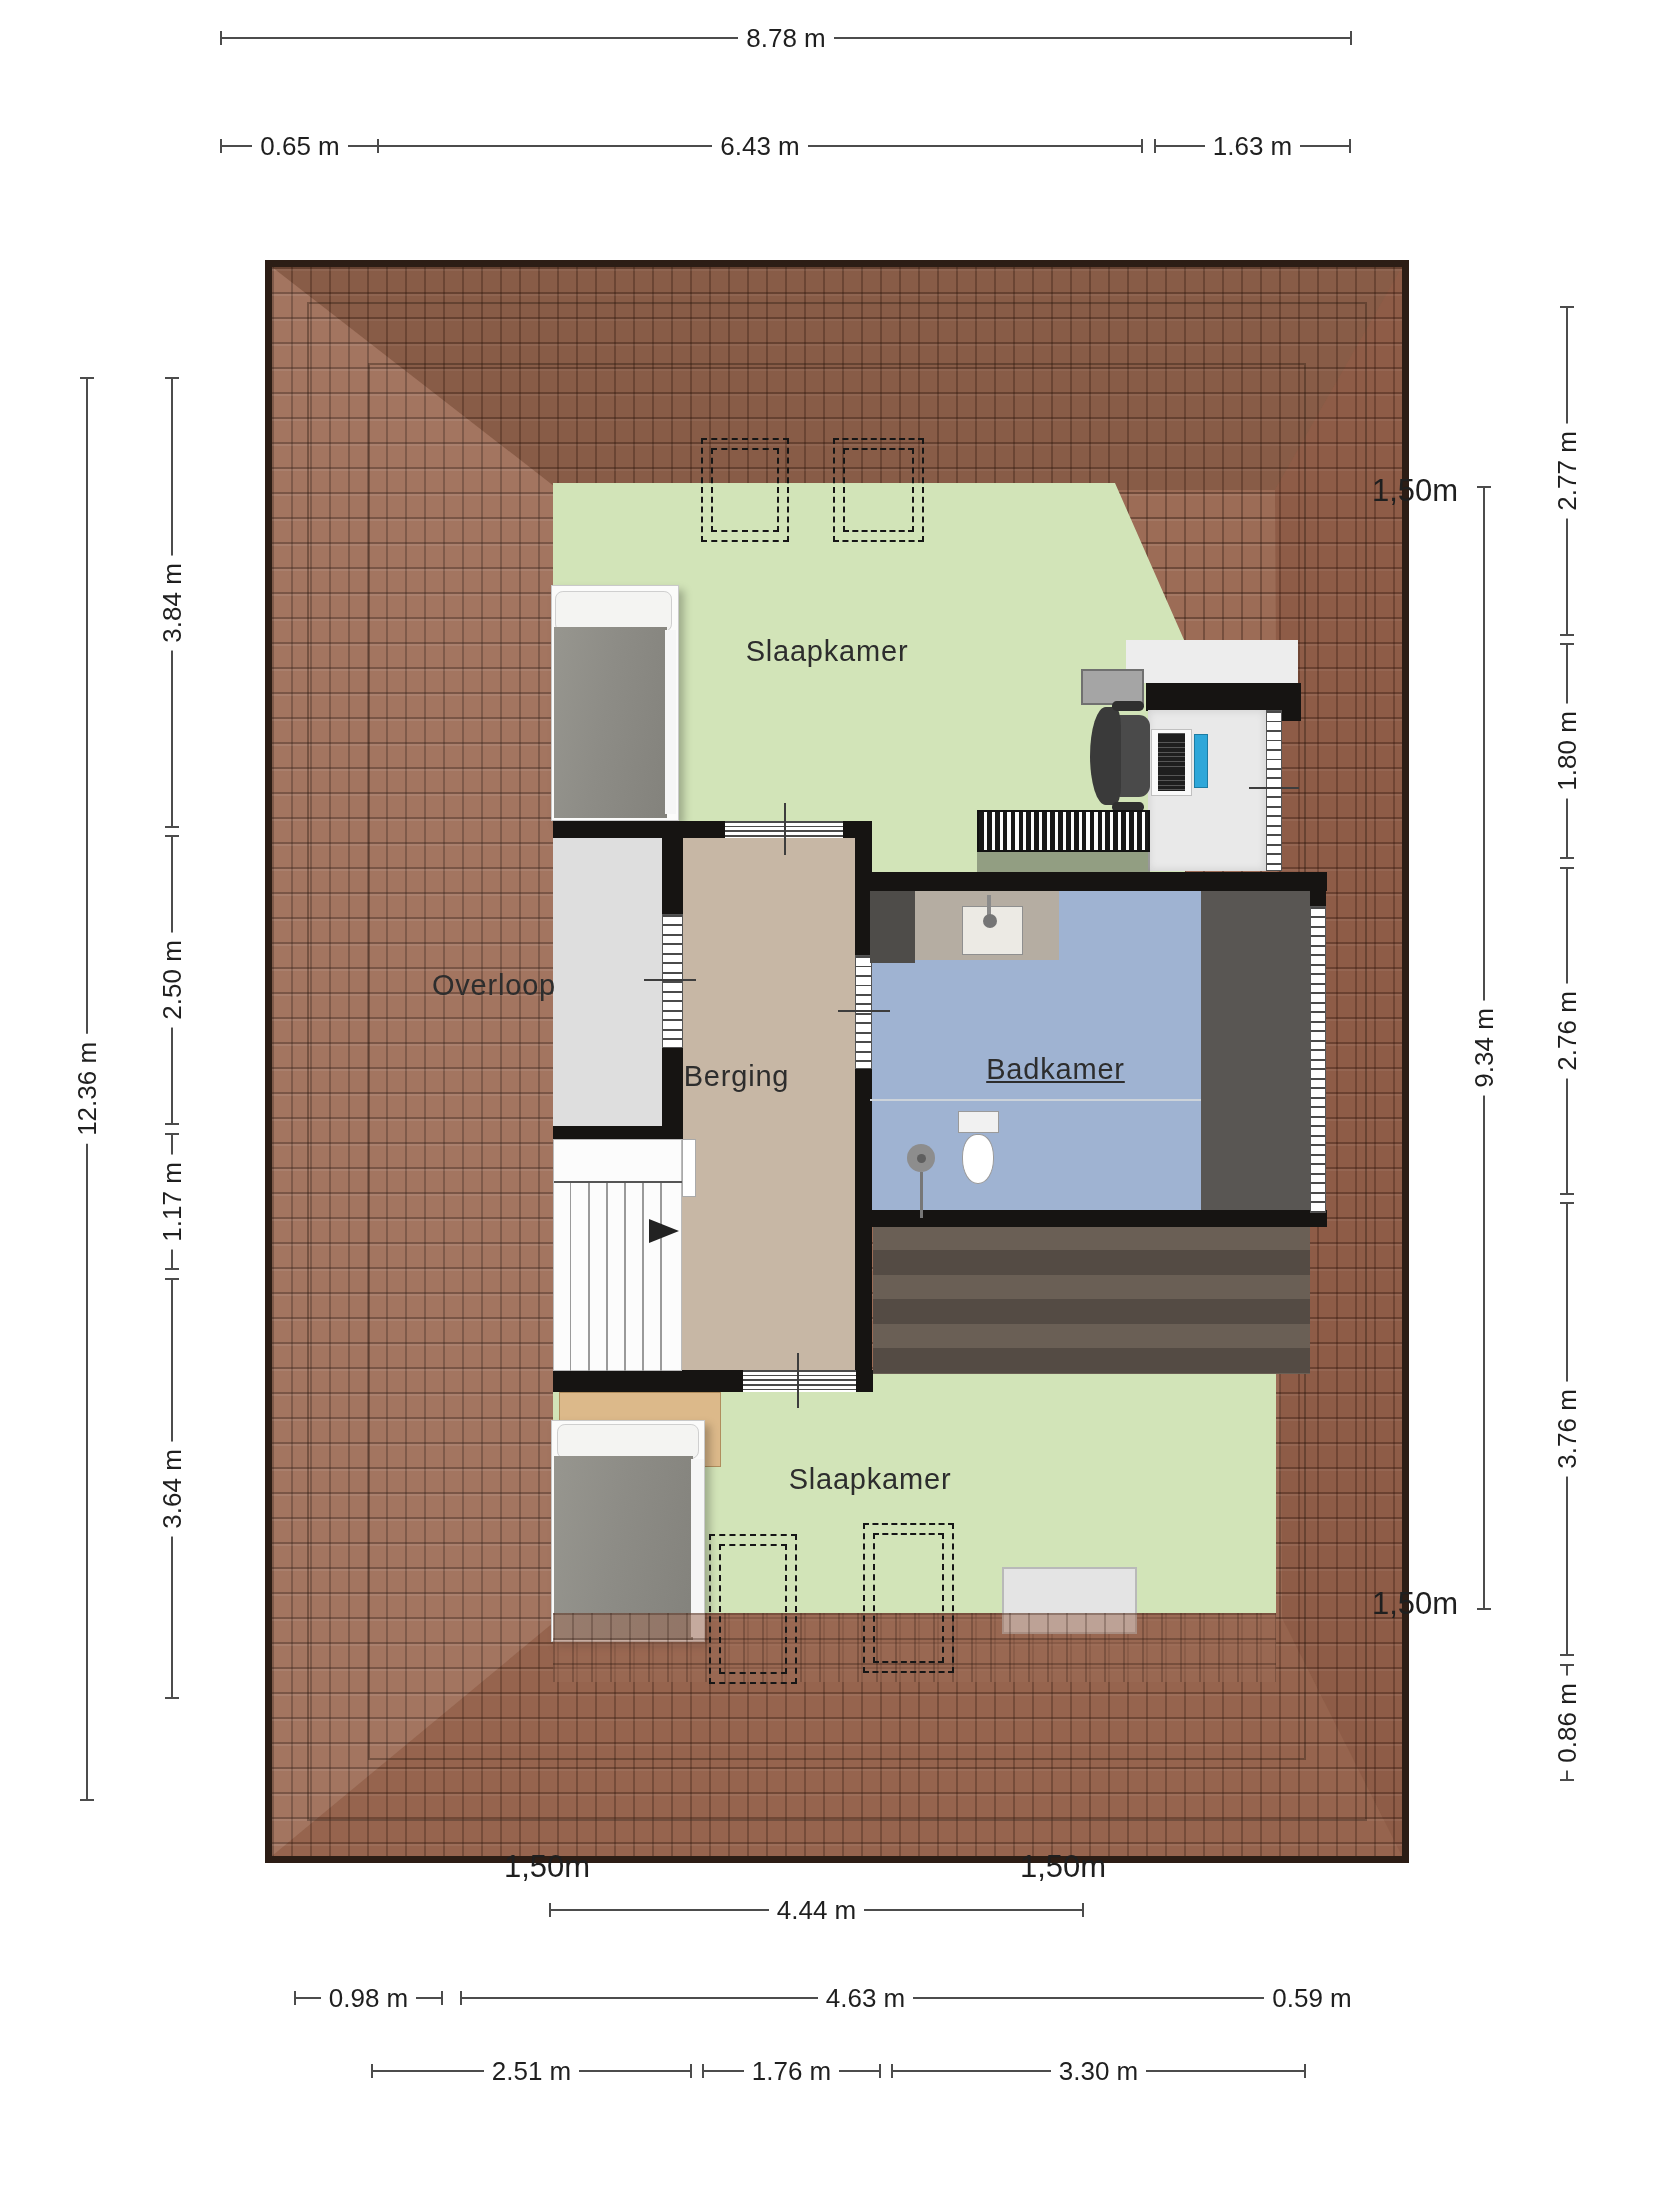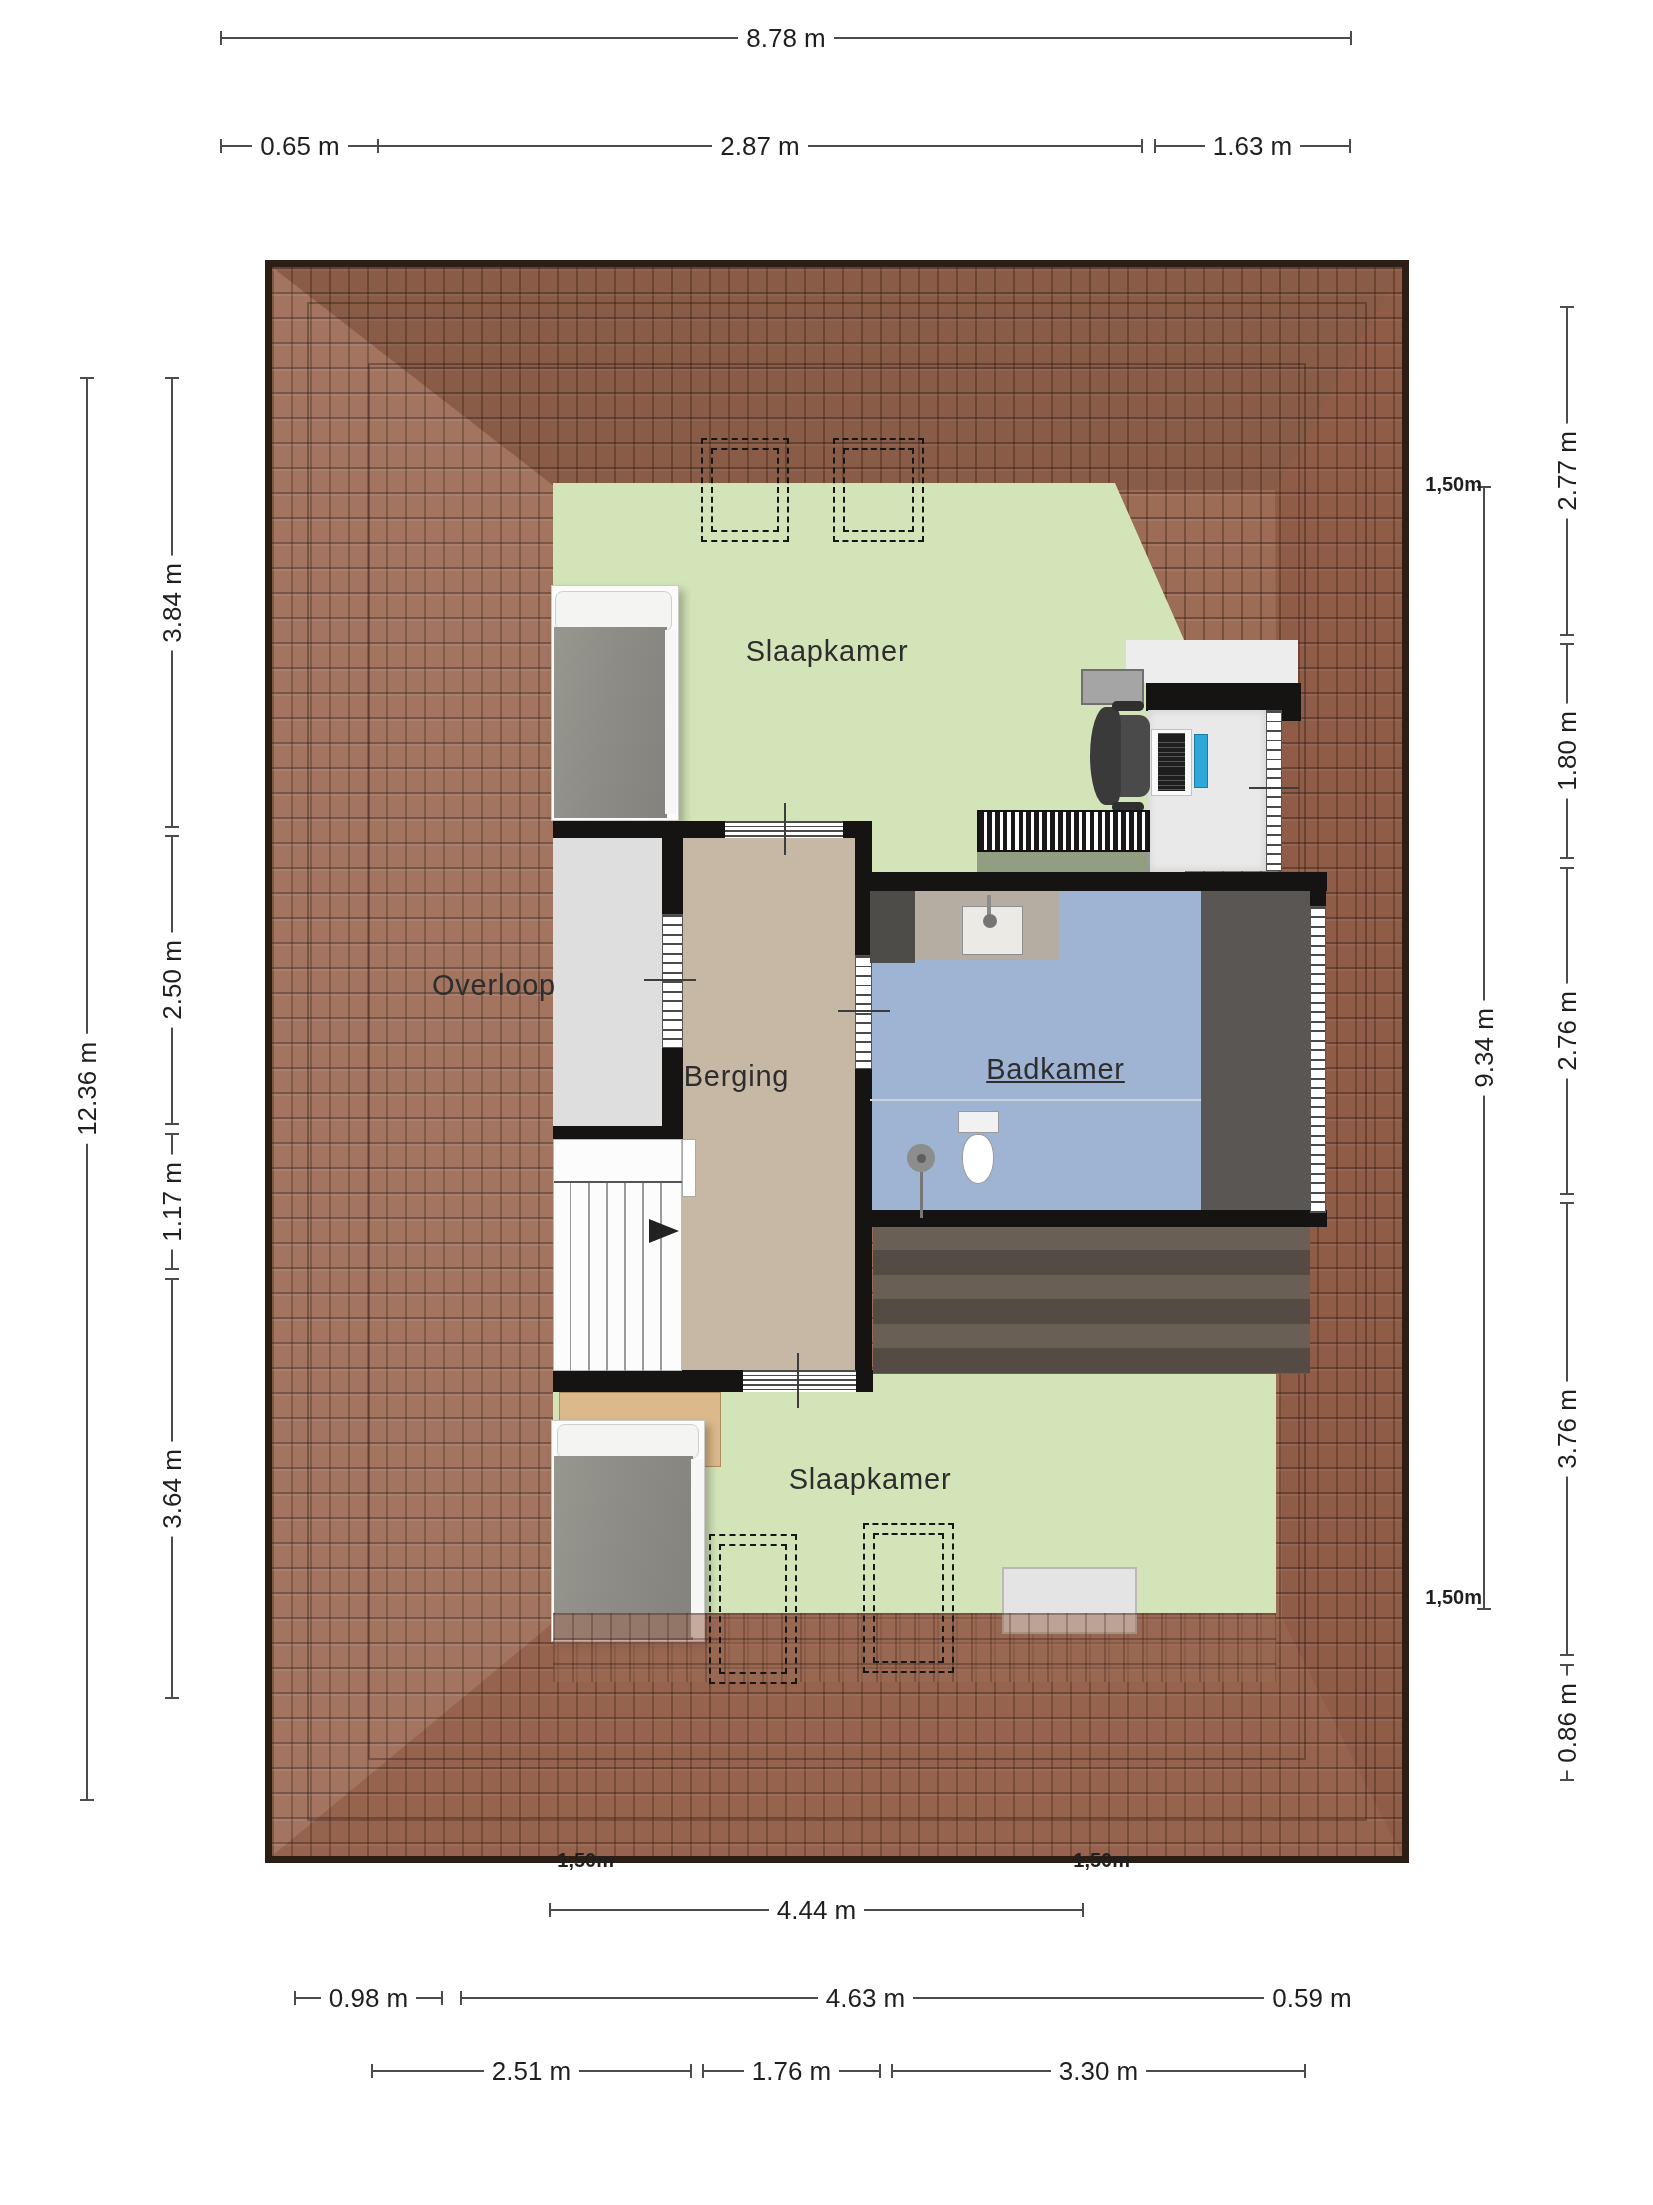--- a/index.html
+++ b/index.html
@@ -59,21 +59,21 @@
   .dimv{width:0;flex-direction:column;}
   .dimh .ln{position:absolute;left:0;right:0;top:-0.8px;height:1.6px;background:#4c4c4c;}
   .dimv .ln{position:absolute;top:0;bottom:0;left:-0.8px;width:1.6px;background:#4c4c4c;}
   .dimh .t1{position:absolute;left:-0.8px;top:-7px;width:1.6px;height:14px;background:#4c4c4c;}
   .dimh .t2{position:absolute;right:-0.8px;top:-7px;width:1.6px;height:14px;background:#4c4c4c;}
   .dimv .t1{position:absolute;top:-0.8px;left:-7px;height:1.6px;width:14px;background:#4c4c4c;}
   .dimv .t2{position:absolute;bottom:-0.8px;left:-7px;height:1.6px;width:14px;background:#4c4c4c;}
   .dimh .lb,.dimv .lb{position:relative;background:#fff;padding:1.6px 7.9px;font-size:26px;line-height:1.1;
       color:#1f1f1f;white-space:nowrap;}
   .dimv .lb{transform:rotate(-90deg);}
-  .marker{position:absolute;z-index:6;font-size:20px;color:#1f1f1f;width:110px;text-align:right;font-weight:bold;}
+  .marker{position:absolute;z-index:6;font-size:31px;color:#1f1f1f;width:110px;text-align:left;}
 </style>
 </head>
 <body>
 
 <div id="plan">
 
   <div class="roof tiles">
     <div class="plane top"></div>
     <div class="plane left"></div>
     <div class="plane right"></div>
@@ -221,21 +221,21 @@
   </div>
   <div class="dimh" style="left:221px;top:146px;width:158px;">
     <span class="ln"></span>
       <span class="t1"></span>
     <span class="lb">0.65 m</span>
   </div>
   <div class="dimh" style="left:378px;top:146px;width:764px;">
     <span class="ln"></span>
       <span class="t1"></span>
       <span class="t2"></span>
-    <span class="lb">2.87 m</span>
+    <span class="lb">6.43 m</span>
   </div>
   <div class="dimh" style="left:1155px;top:146px;width:195px;">
     <span class="ln"></span>
       <span class="t1"></span>
       <span class="t2"></span>
     <span class="lb">1.63 m</span>
   </div>
 
   <div class="dimv" style="left:87px;top:378px;height:1422px;">
     <span class="ln"></span>

